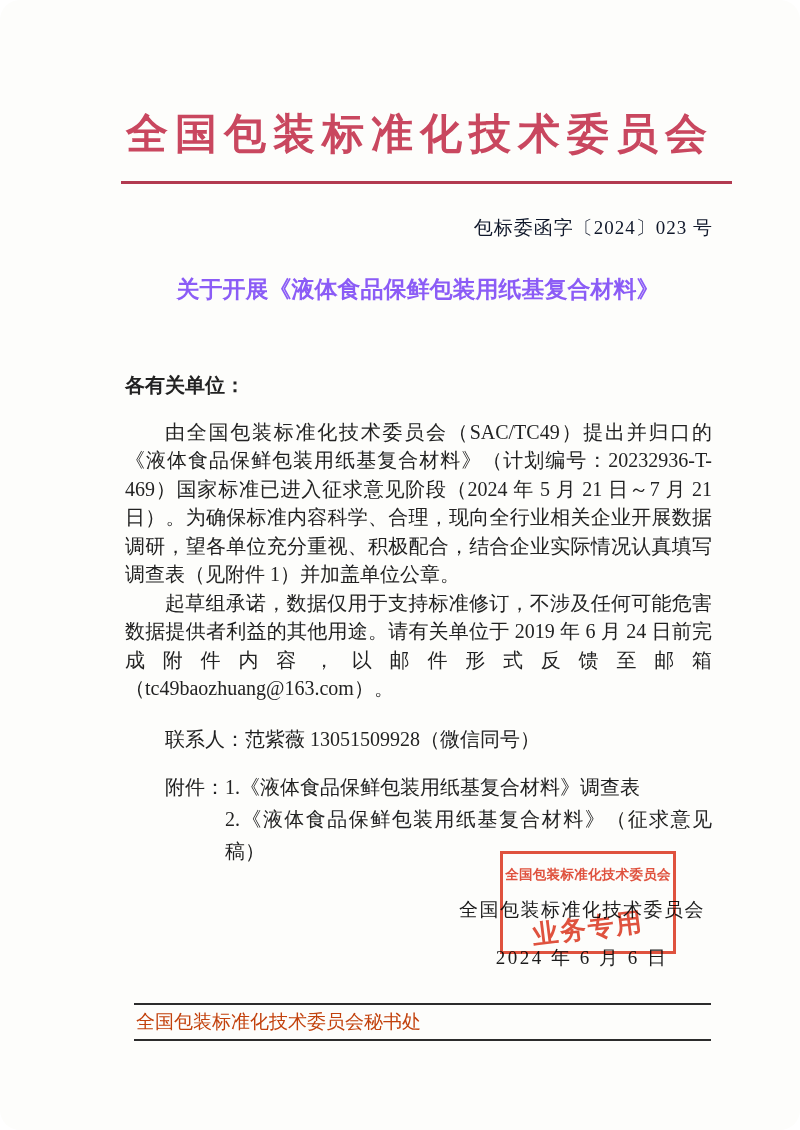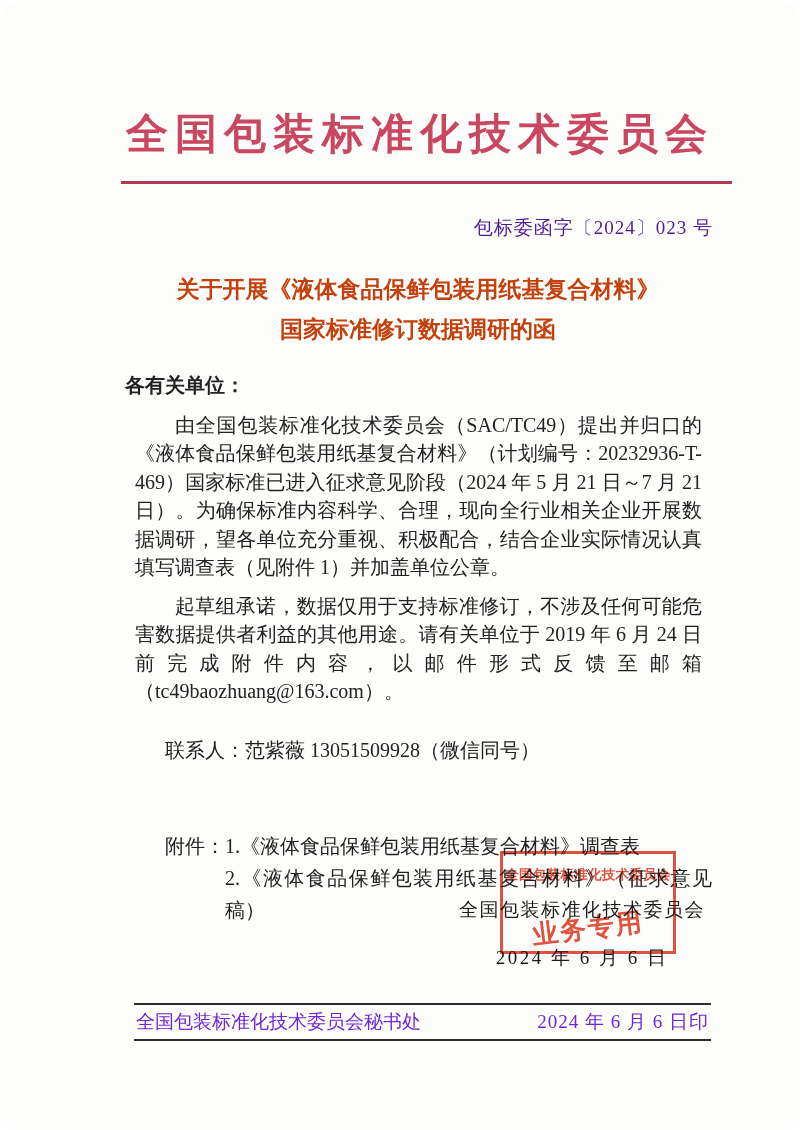--- a/index.html
+++ b/index.html
@@ -39,59 +39,59 @@
     background: #b23a50;
   }
   .doc-number {
     position: absolute;
     top: 215px;
     left: 125px;
     width: 588px;
     text-align: right;
     font-size: 19px;
     letter-spacing: 1px;
-    color: #4c1d95;
+    color: #0f172a;
   }
   
   .doc-title {
     position: absolute;
     top: 270px;
     left: 36px;
     right: 0;
     text-align: center;
     font-size: 23px;
     line-height: 40px;
     font-weight: 700;
-    color: #c2410c;
+    color: #8b5cf6;
   }
   
   .content {
     position: absolute;
     top: 371px;
     left: 125px;
     width: 587px;
     font-size: 20px;
     line-height: 28.5px;
     text-align: justify;
     color: #222222;
   }
   .salutation {
     font-weight: 700;
-    margin-bottom: 11px;
+    margin-bottom: 18px;
   }
   .content p.para {
-    margin: 10px;
+    margin: 0;
     text-indent: 2em;
   }
   .contact-line {
-    margin-top: 30px;
+    margin-top: 22px;
     text-indent: 2em;
   }
   .attachments {
-    margin-top: 66px;
+    margin-top: 18px;
     line-height: 32px;
   }
   .attach-line1 { padding-left: 2em; }
   .attach-line2 { padding-left: 5em; }
   
   .signature {
     position: absolute;
     top: 897px;
     left: 448px;
     width: 268px;
@@ -144,38 +144,37 @@
     width: 577px;
     box-sizing: border-box;
     height: 38px;
     border-top: 2px solid #2c2c2c;
     border-bottom: 2px solid #2c2c2c;
     display: flex;
     align-items: center;
     justify-content: space-between;
     font-size: 19px;
     padding: 0 2px;
-    color: #6d28d9;
+    color: #c2410c;
   }
   .footer .footer-right { letter-spacing: 1px; }
 </style>
 </head>
 <body>
 
 <div class="page">
 
   <div class="org-title">全国包装标准化技术委员会</div>
 
   <div class="red-rule"></div>
 
   <div class="doc-number">包标委函字〔2024〕023 号</div>
 
   <div class="doc-title">
     <div>关于开展《液体食品保鲜包装用纸基复合材料》</div>
-    <div>国家标准修订数据调研的函</div>
   </div>
 
   <div class="content">
     <div class="salutation">各有关单位：</div>
     <p class="para">由全国包装标准化技术委员会（SAC/TC49）提出并归口的《液体食品保鲜包装用纸基复合材料》（计划编号：20232936-T-469）国家标准已进入征求意见阶段（2024 年 5 月 21 日～7 月 21 日）。为确保标准内容科学、合理，现向全行业相关企业开展数据调研，望各单位充分重视、积极配合，结合企业实际情况认真填写调查表（见附件 1）并加盖单位公章。</p>
     <p class="para">起草组承诺，数据仅用于支持标准修订，不涉及任何可能危害数据提供者利益的其他用途。请有关单位于 2019 年 6 月 24 日前完成附件内容，以邮件形式反馈至邮箱（tc49baozhuang@163.com）。</p>
     <div class="contact-line">联系人：范紫薇 13051509928（微信同号）</div>
     <div class="attachments">
       <div class="attach-line1"><span>附件：</span><span>1.《液体食品保鲜包装用纸基复合材料》调查表</span></div>
       <div class="attach-line2"><span>2.《液体食品保鲜包装用纸基复合材料》（征求意见稿）</span></div>
@@ -187,16 +186,15 @@
     <div class="sig-date">2024 年 6 月 6 日</div>
   </div>
 
   <div class="stamp">
     <div class="stamp-org">全国包装标准化技术委员会</div>
     <div class="stamp-label">业务专用</div>
   </div>
 
   <div class="footer">
     <div class="footer-left">全国包装标准化技术委员会秘书处</div>
-    <div class="footer-right">2024 年 6 月 6 日印</div>
   </div>
 
 </div>
 
 </body></html>

